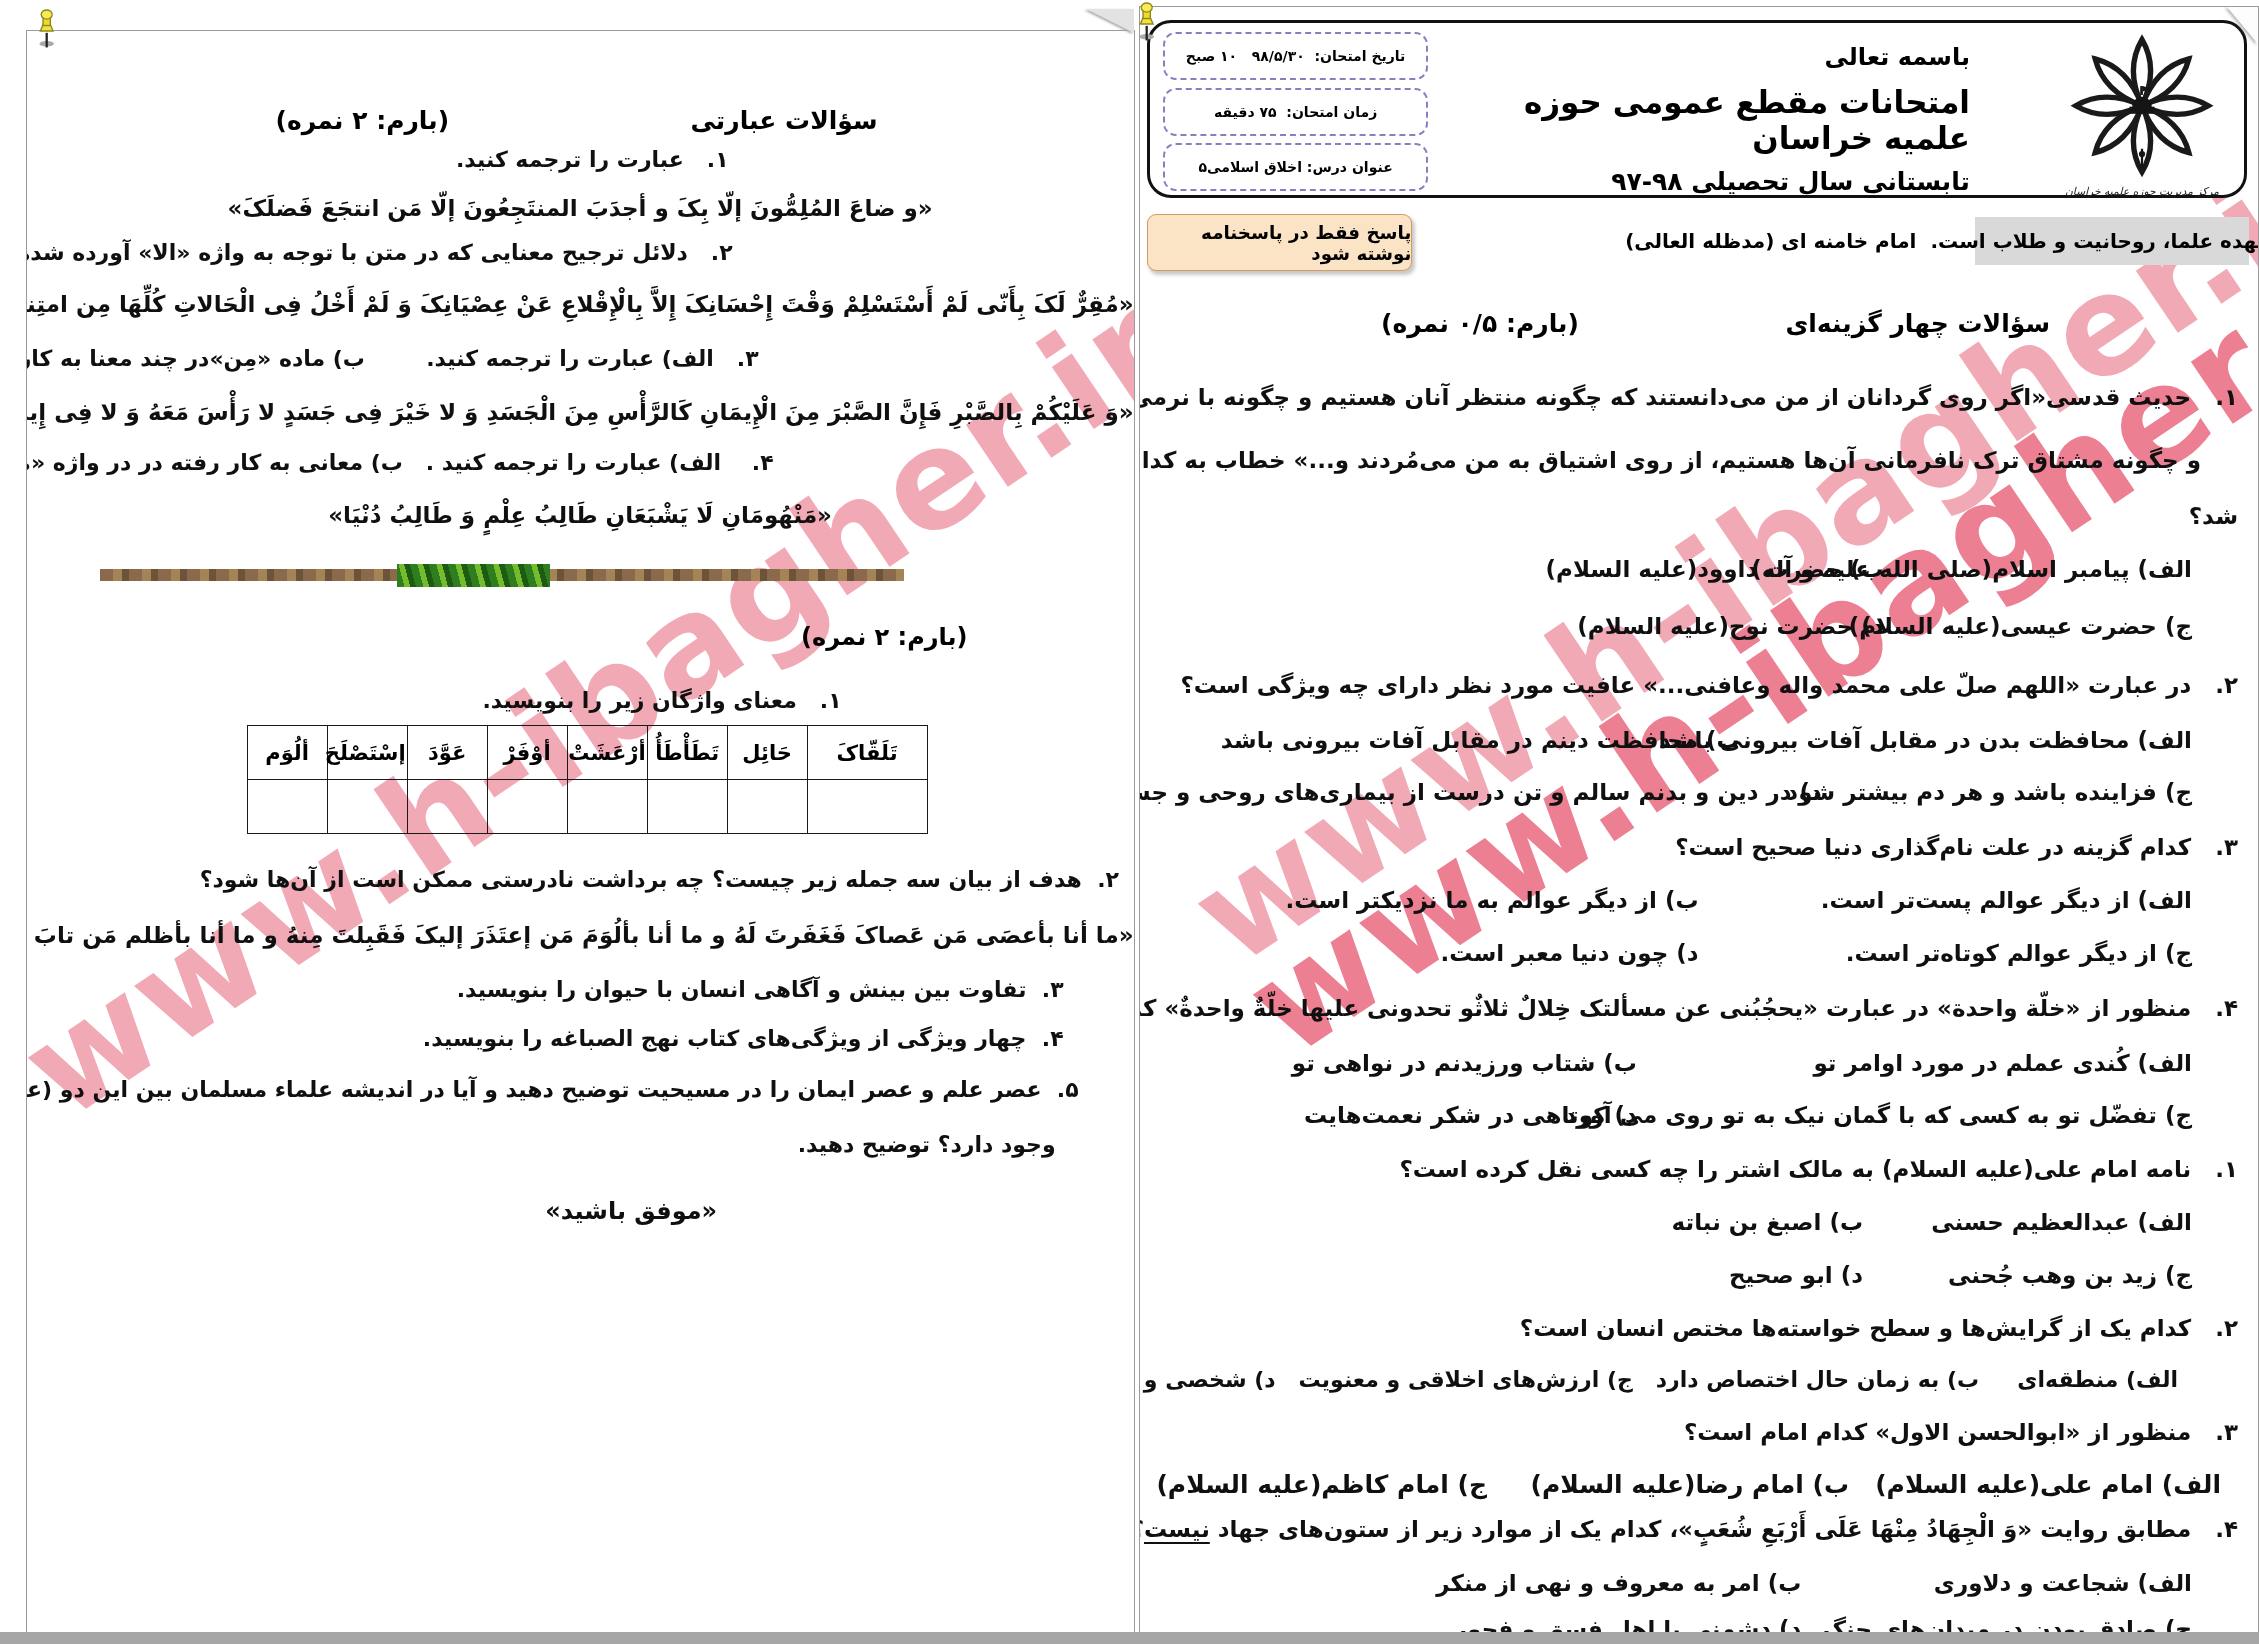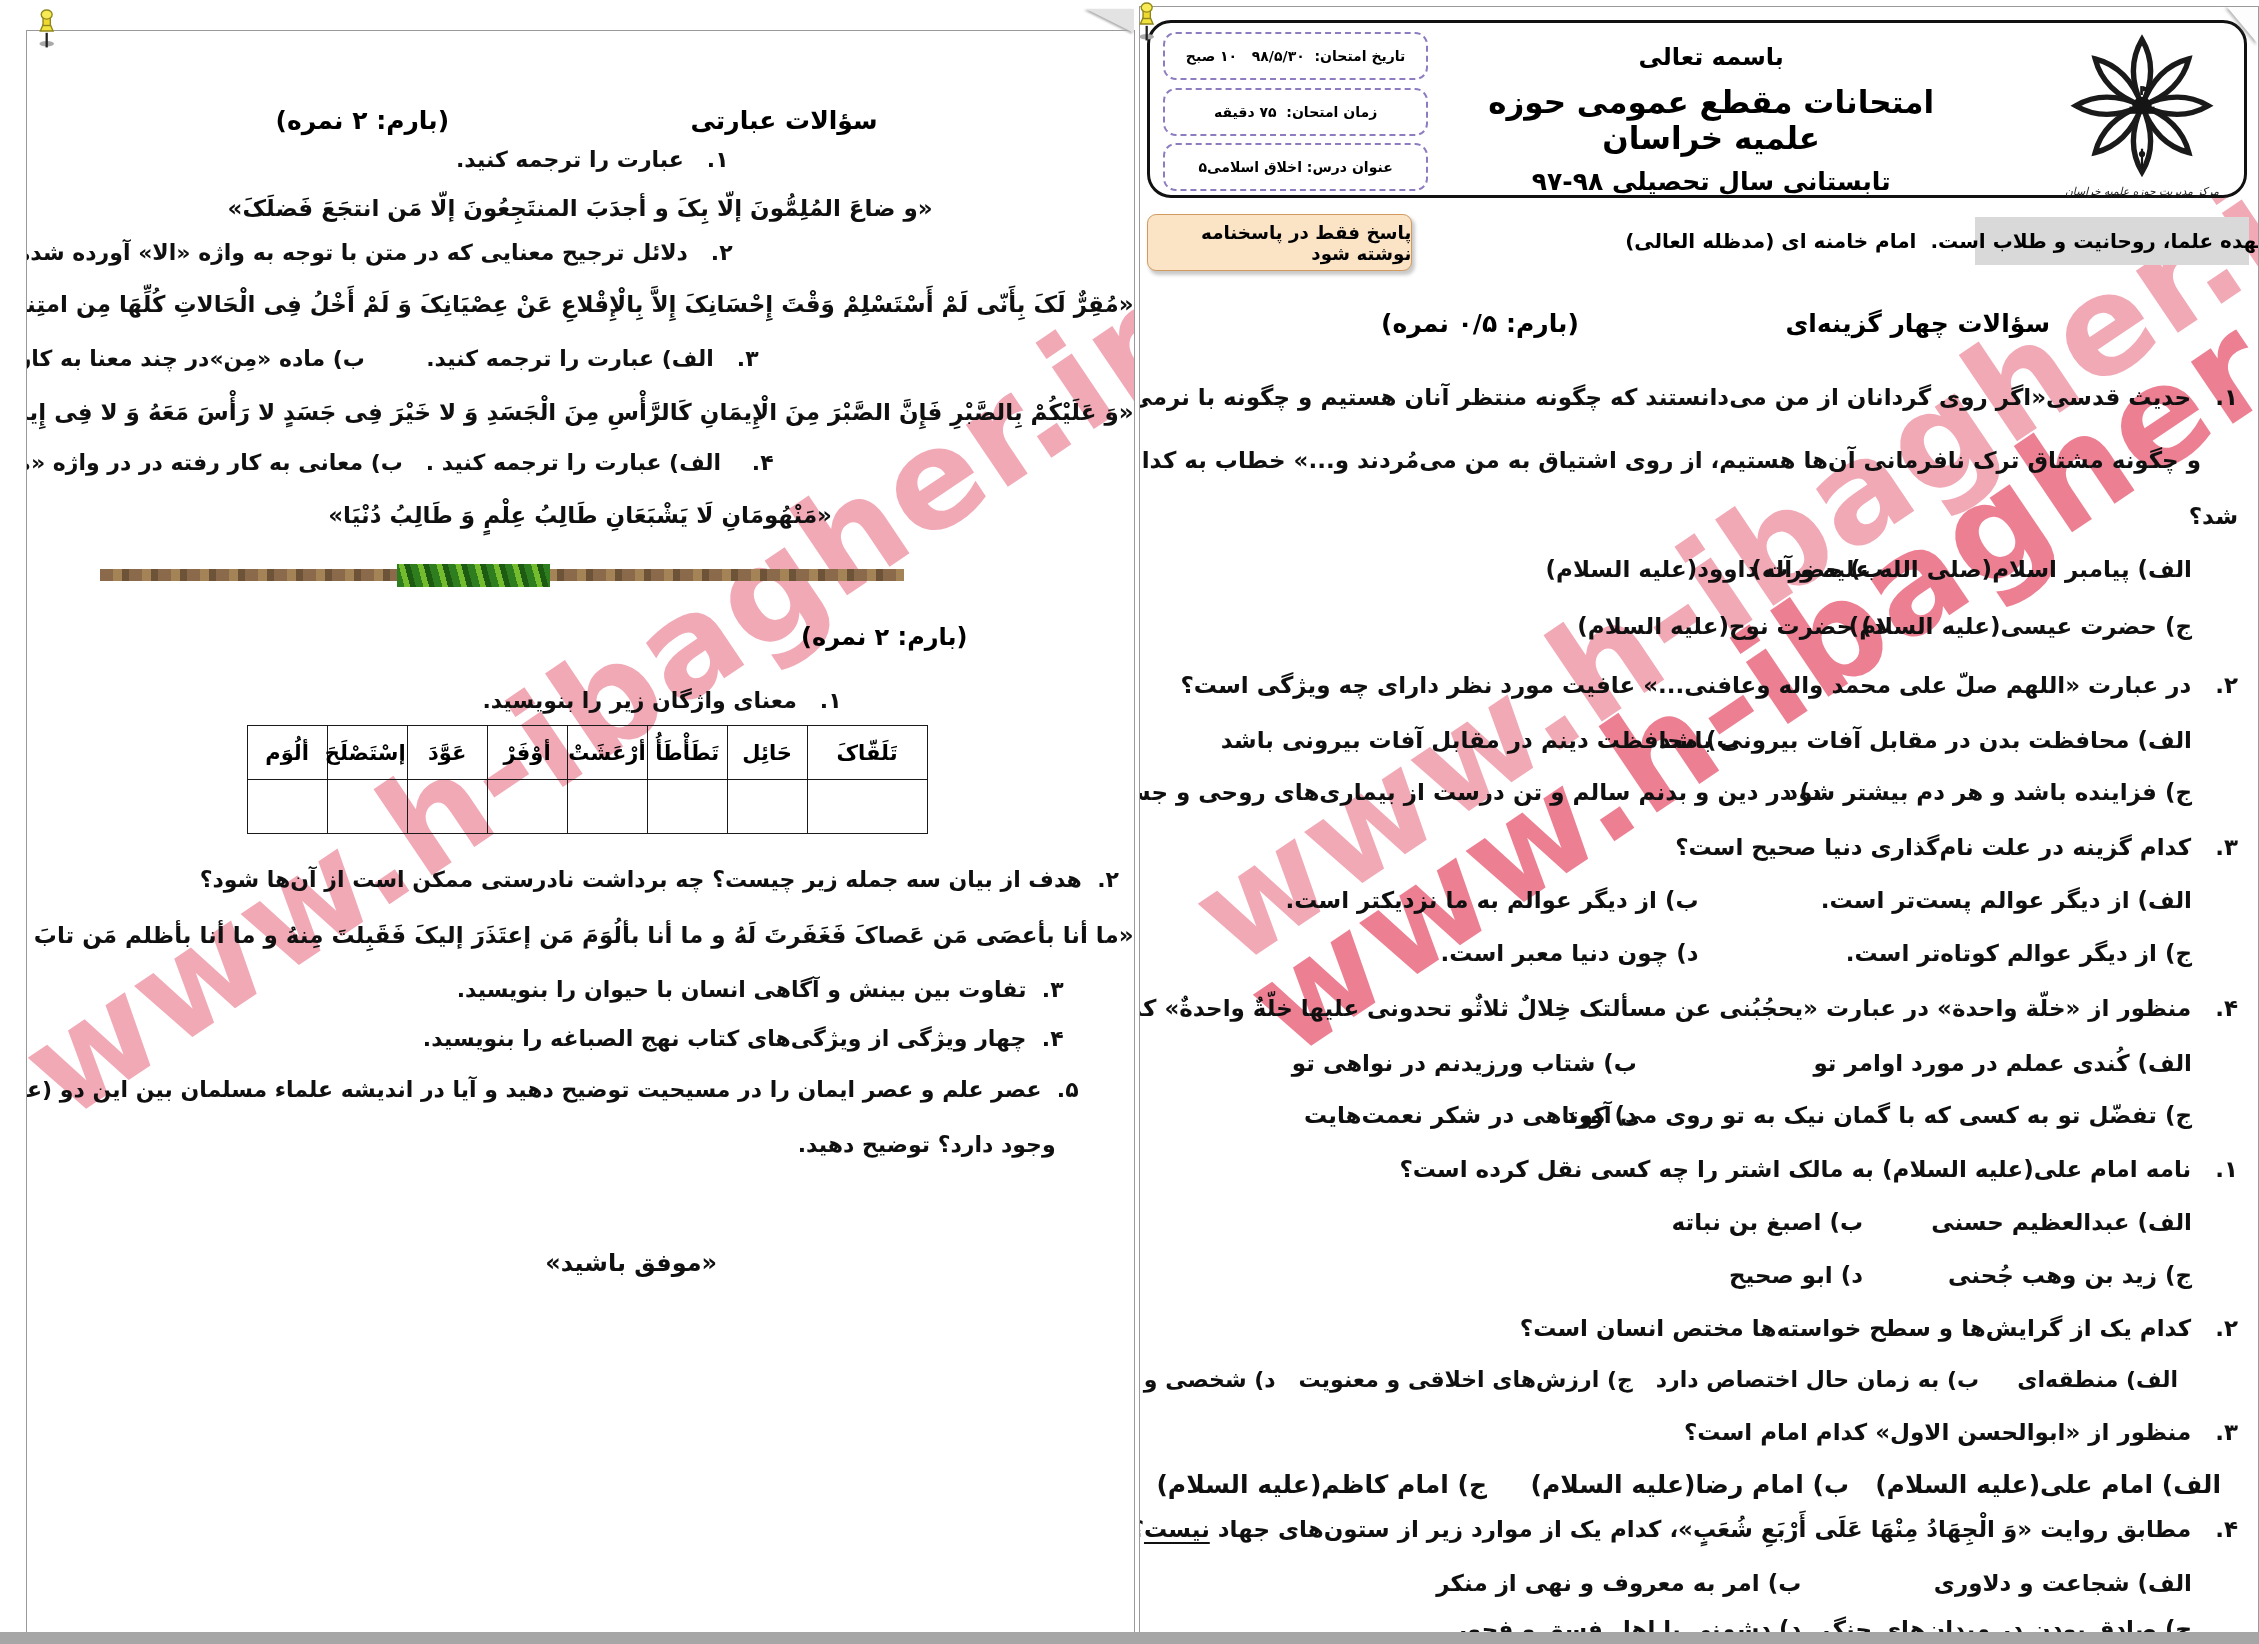--- a/index.html
+++ b/index.html
@@ -22,21 +22,21 @@
   .o1{padding-right:80px;font-size:22px;}
   .o1s{padding-right:37px;font-size:25px;}
   .lp{position:absolute;direction:rtl;font-weight:bold;color:#101010;font-size:22px;white-space:pre;}
   .lp-quote{left:0;right:0;text-align:center;font-size:23px;}
   .sec-row{position:absolute;left:0;right:0;display:flex;justify-content:space-between;
            direction:rtl;font-weight:bold;color:#000;}
 
   
   .hdr-box{position:absolute;left:7.3px;right:11px;top:12.8px;height:172px;border:3.7px solid #111;
            border-radius:24px;background:#fff;}
-  .hdr-center{position:absolute;right:274px;left:302px;top:0;height:100%;text-align:center;direction:rtl;}
+  .hdr-center{position:absolute;right:274px;left:302px;top:0;height:100%;text-align:right;direction:rtl;}
   .hdr-bismillah{margin-top:20px;font-size:24px;font-weight:bold;}
   .hdr-title{margin-top:12.8px;font-size:31px;font-weight:bold;}
   .hdr-term{margin-top:11px;font-size:25px;font-weight:bold;}
   .info-col{position:absolute;left:12.8px;top:9.1px;width:265px;}
   .info-box{border:2.7px dashed #8d7cc0;border-radius:12.8px;height:44px;margin-bottom:7.3px;
             display:flex;align-items:center;justify-content:center;direction:rtl;
             font-weight:bold;font-size:14px;white-space:pre;background:#fff;}
   .logo-wrap{position:absolute;right:14.6px;top:3.7px;width:174px;height:179px;}
 
   .quote-bar{position:absolute;right:9.1px;left:835px;top:210px;height:48px;background:#d9d9d9;
@@ -121,21 +121,21 @@
         </tr>
     </tbody>
   </table>
 
   <div class="lp" style="top:836px;right:14.6px;">۲.  هدف از بیان سه جمله زیر چیست؟ چه برداشت نادرستی ممکن است از آن‌ها شود؟</div>
   <div class="lp lp-quote" style="top:891px;">«ما أنا بأعصَی مَن عَصاکَ فَغَفَرتَ لَهُ و ما أنا بألُوَمَ مَن إعتَذَرَ إلیکَ فَقَبِلتَ مِنهُ و ما أنا بأظلم مَن تابَ إلیکَ فَعُدتَ علیه»</div>
   <div class="lp" style="top:946px;right:70px;">۳.  تفاوت بین بینش و آگاهی انسان با حیوان را بنویسید.</div>
   <div class="lp" style="top:995px;right:70px;">۴.  چهار ویژگی از ویژگی‌های کتاب نهج الصباغه را بنویسید.</div>
   <div class="lp" style="top:1046px;right:55px;">۵.  عصر علم و عصر ایمان را در مسیحیت توضیح دهید و آیا در اندیشه علماء مسلمان بین این دو (علم و ایمان) ارتباط</div>
   <div class="lp" style="top:1101px;right:78px;">وجود دارد؟ توضیح دهید.</div>
-  <div class="lp" style="top:1218px;left:0;right:0;text-align:center;padding-left:102px;font-size:24px;">«موفق باشید»</div>
+  <div class="lp" style="top:1166px;left:0;right:0;text-align:center;padding-left:102px;font-size:24px;">«موفق باشید»</div>
 </div>
 
 <div class="page" id="page-right">
   <div class="wm" id="wm-right-light" style="left: -46px; top: 466px; color: rgb(242, 169, 182);">www.h-ibagher.ir</div>
   <div class="wm" id="wm-right-strong" style="left: 9.1px; top: 557px; color: rgb(232, 85, 111); opacity: 0.75;">www.h-ibagher.ir</div>
 
   <div class="hdr-box">
     <div class="logo-wrap">
       <svg viewBox="0 0 180 200" width="174" height="179">
         <g id="petals" stroke="#1a1a1a" stroke-width="6" fill="#ffffff">

